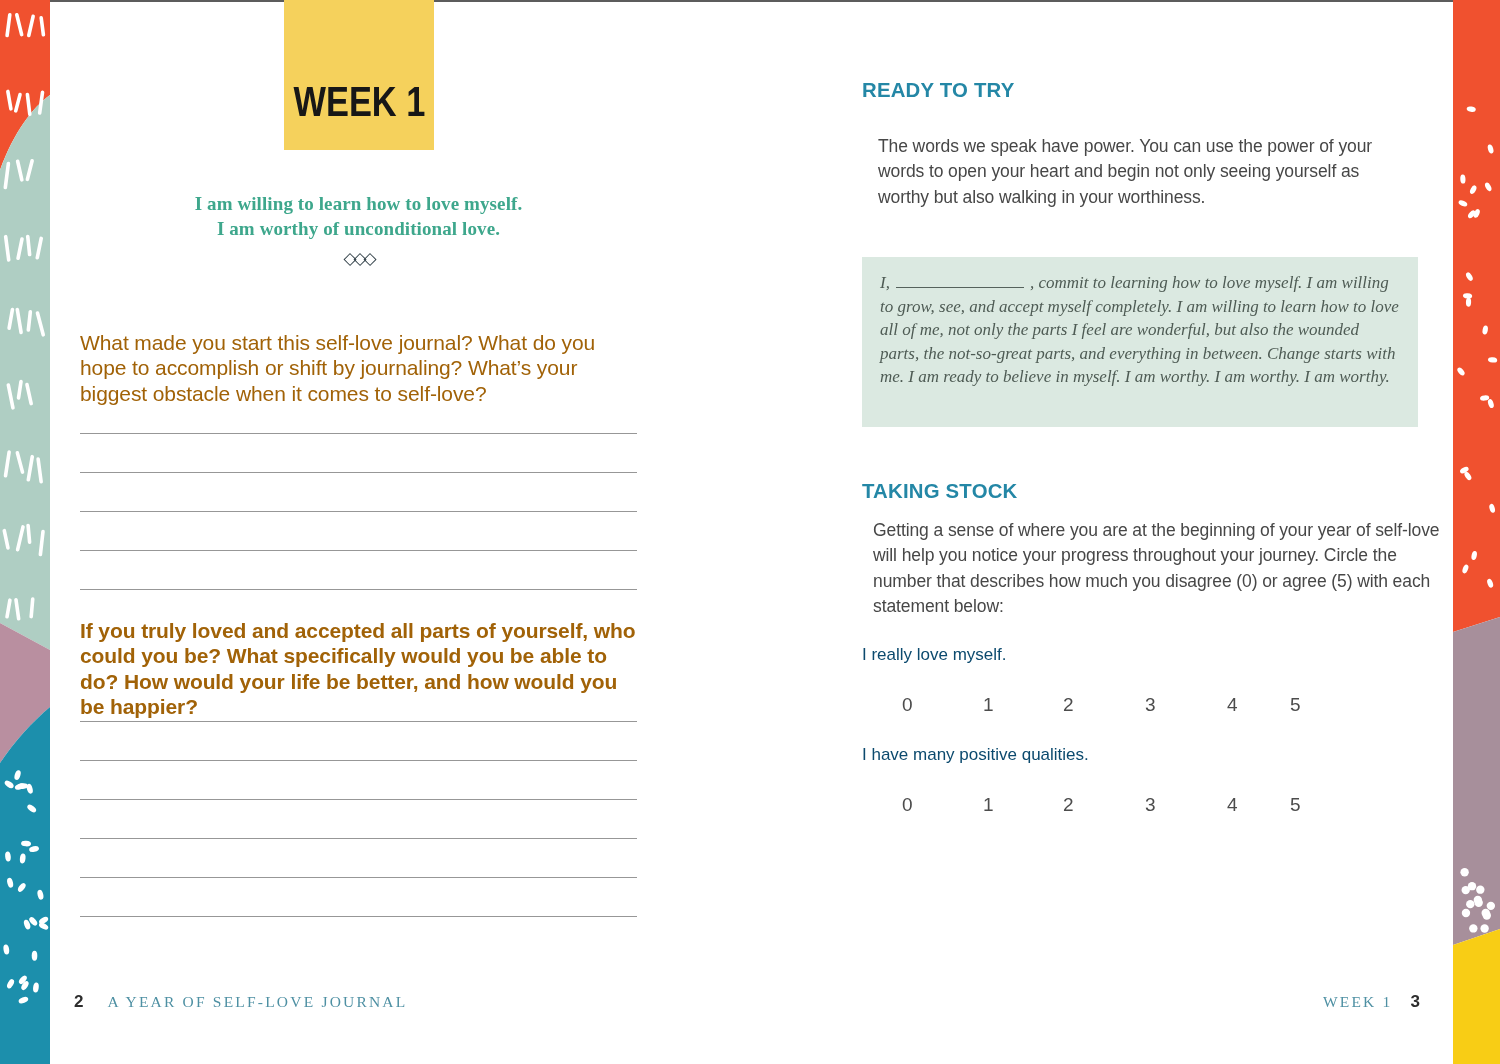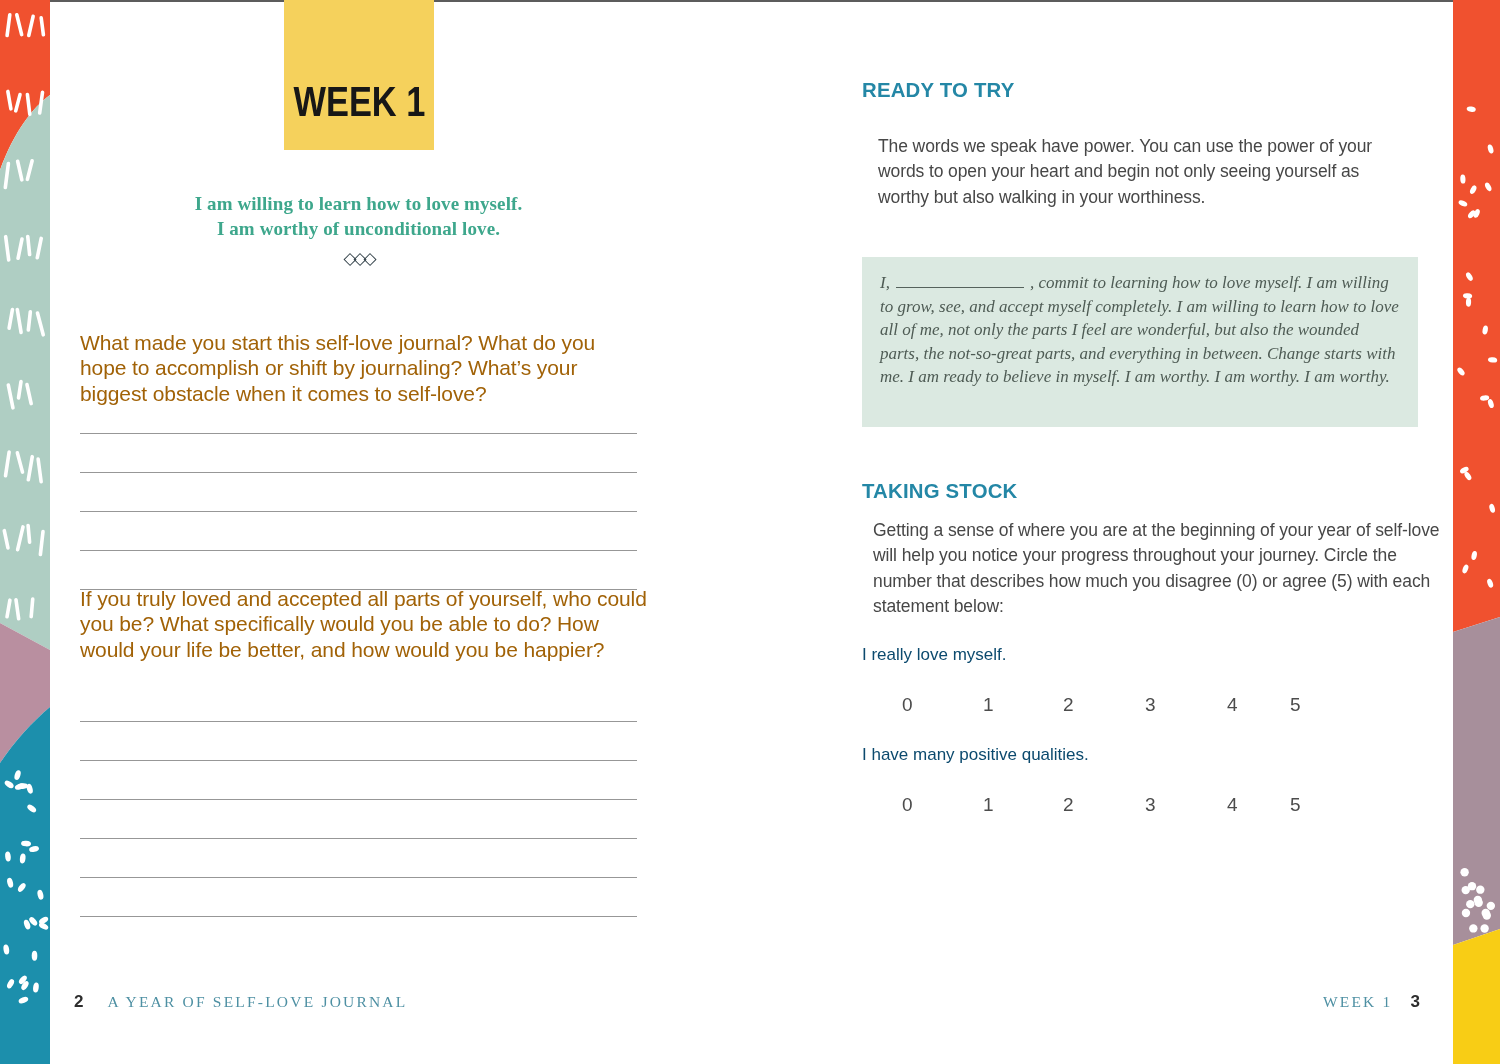--- a/index.html
+++ b/index.html
@@ -28,21 +28,21 @@
     color:#3EA78C;font-weight:700;font-size:19px;line-height:25px;letter-spacing:.1px;font-family:Liberation Serif, serif;
   }
   .ornament{
     left:80px;top:248px;width:557px;text-align:center;
     font-size:17px;letter-spacing:-3px;color:#2E3D45;
   }
   .prompt{
     left:80px;width:567px;font-size:21px;line-height:25.3px;color:#a16207;letter-spacing:-.1px;
   }
   .prompt.p1{top:330px;}
-  .prompt.p2{top:586px;}
+  .prompt.p2{top:618px;font-weight:bold;}
   .rules{left:80px;width:557px;}
   .rules .rule{height:38px;border-bottom:1px solid #979797;}
   .rules.r1{top:395px;}
   .rules.r2{top:683px;}
   .footer{display:flex;align-items:baseline;gap:24px;}
   .footer .pn{font-size:17px;font-weight:700;color:#2d2d2d;}
   .footer .bt{
     font-family:"Liberation Serif",serif;font-size:15.5px;letter-spacing:2.2px;color:#4E90A3;
   }
   .footer-left{left:74px;top:992px;}

